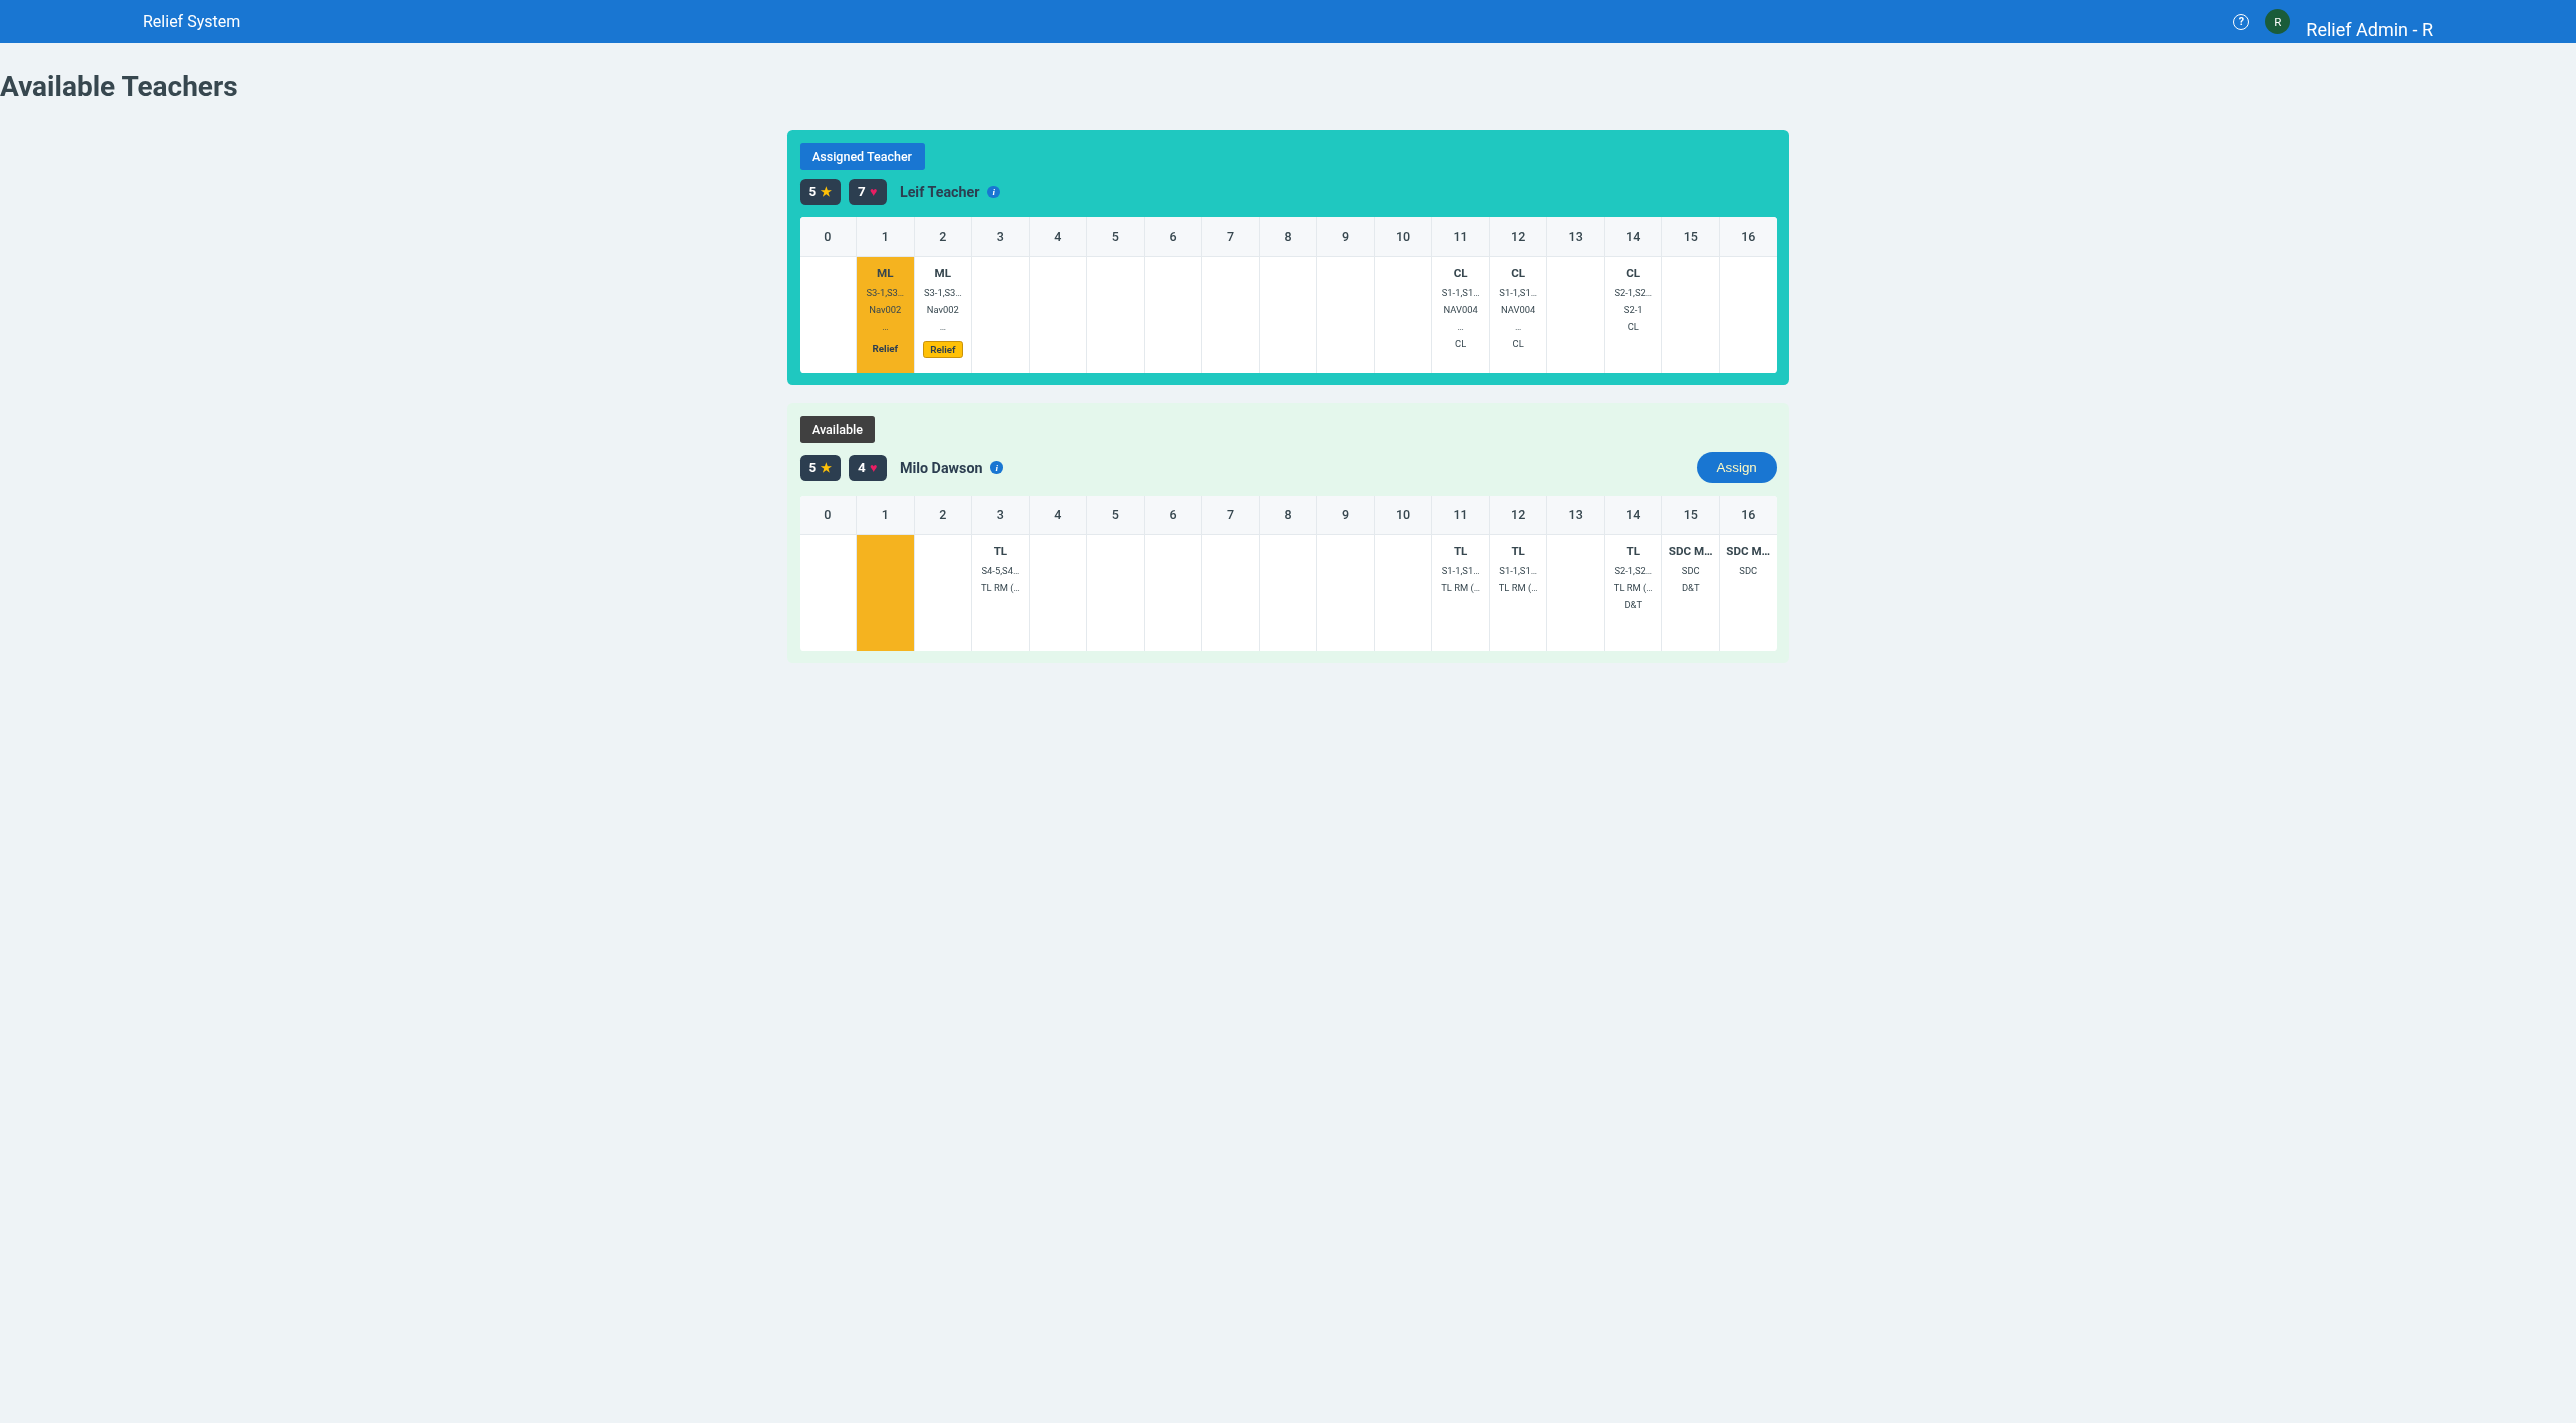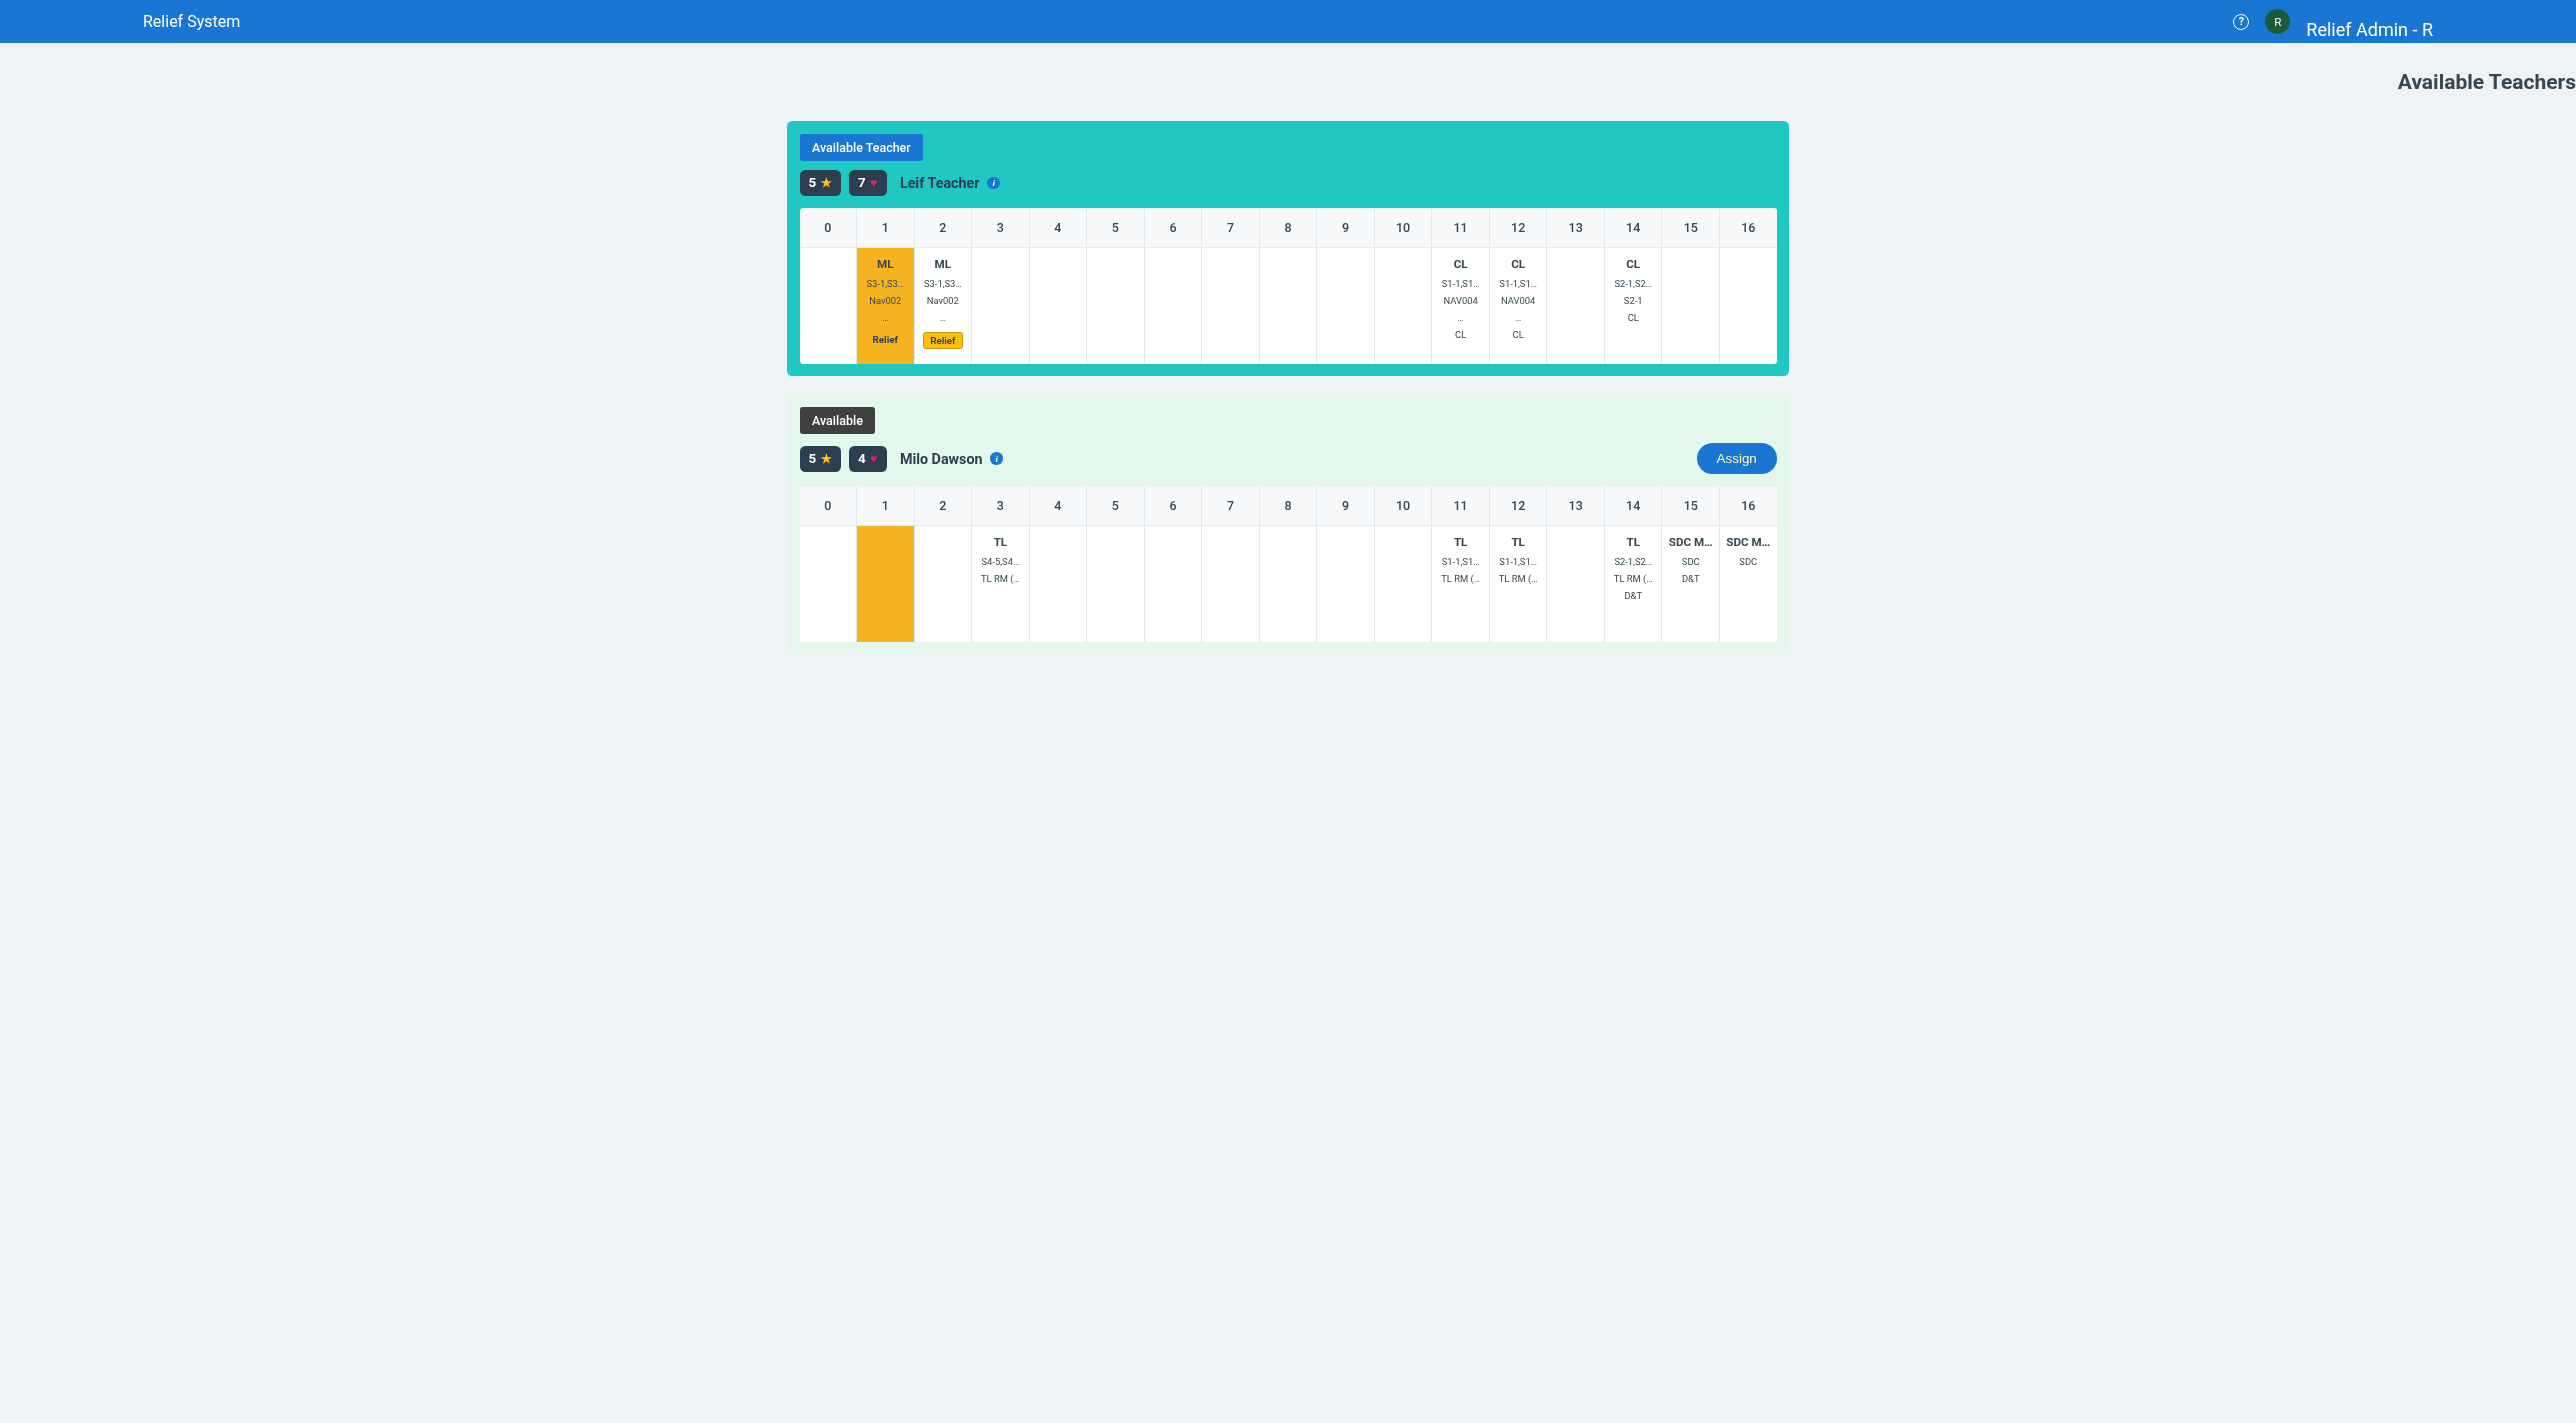--- a/index.html
+++ b/index.html
@@ -47,22 +47,22 @@
   align-items: center;
   justify-content: center;
   font-size: 11.6px;
   color: #fff;
 }
 .user-name {
   font-size: 18px;
   margin-top: 16px;
 }
 .page-title {
-  text-align: right;
-  font-size: 21px;
+  text-align: left;
+  font-size: 28px;
   font-weight: 700;
   color: #37474f;
   margin: 27px 0 27px 0;
 }
 .content {
   max-width: 1002px;
   margin: 0 auto;
   padding-bottom: 36px;
 }
 .teacher-card {
@@ -234,21 +234,21 @@
   <div class="header-right">
     <div class="help-icon">?</div>
     <div class="avatar">R</div>
     <div class="user-name">Relief Admin - R</div>
   </div>
 </div>
 
 <div class="page-title">Available Teachers</div>
 
 <div class="content" id="content">
-    <div class="teacher-card assigned"><div class="status-label assigned-label">Available Teacher</div><div class="teacher-info-row">
+    <div class="teacher-card assigned"><div class="status-label assigned-label">Assigned Teacher</div><div class="teacher-info-row">
         <div class="teacher-info">
           <div class="badge">
             <span>5</span>
             <span class="star-icon">★</span>
           </div>
           <div class="badge">
             <span>7</span>
             <span class="heart-icon">♥</span>
           </div>
           <span class="teacher-name">Leif Teacher</span>

